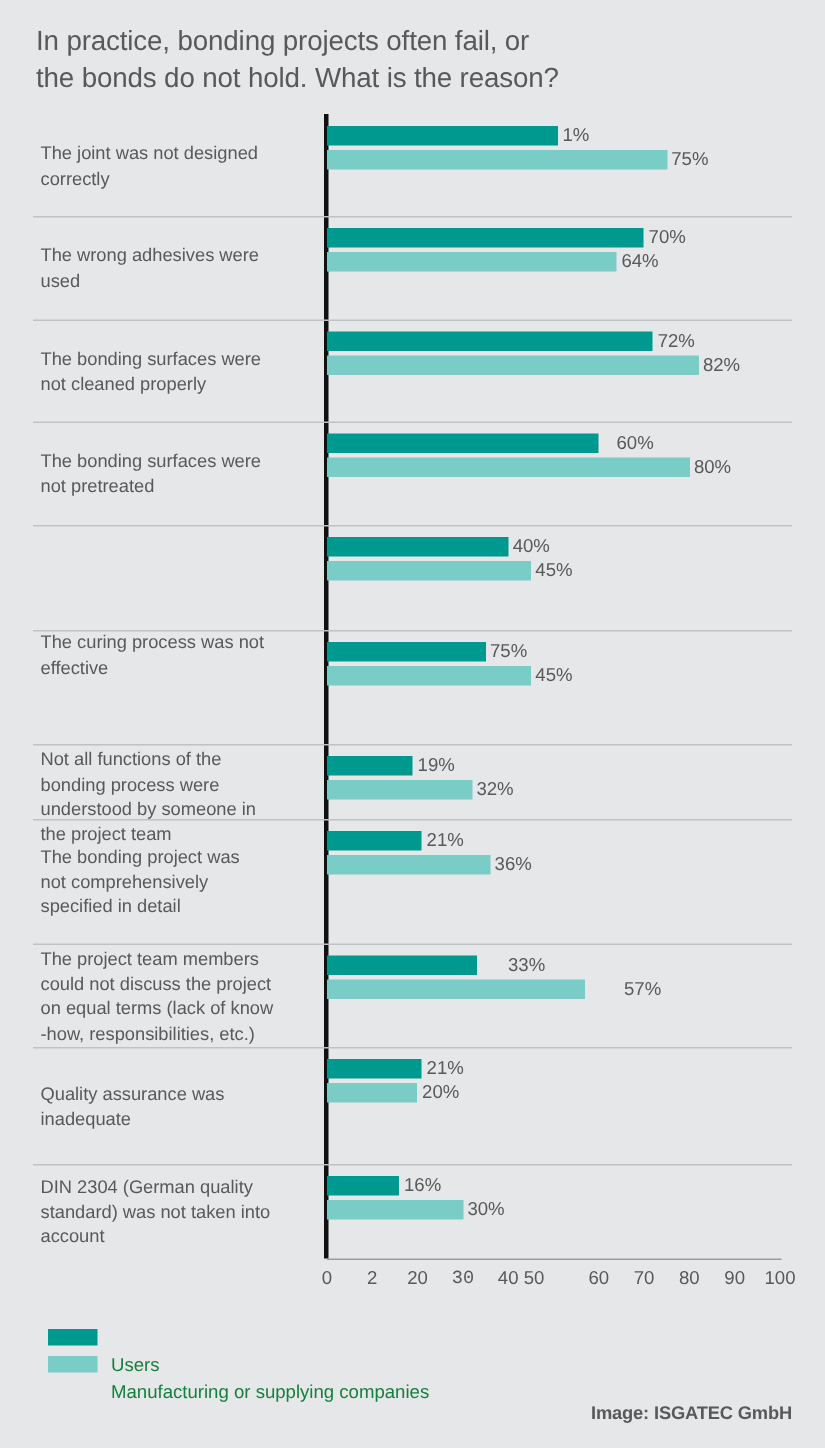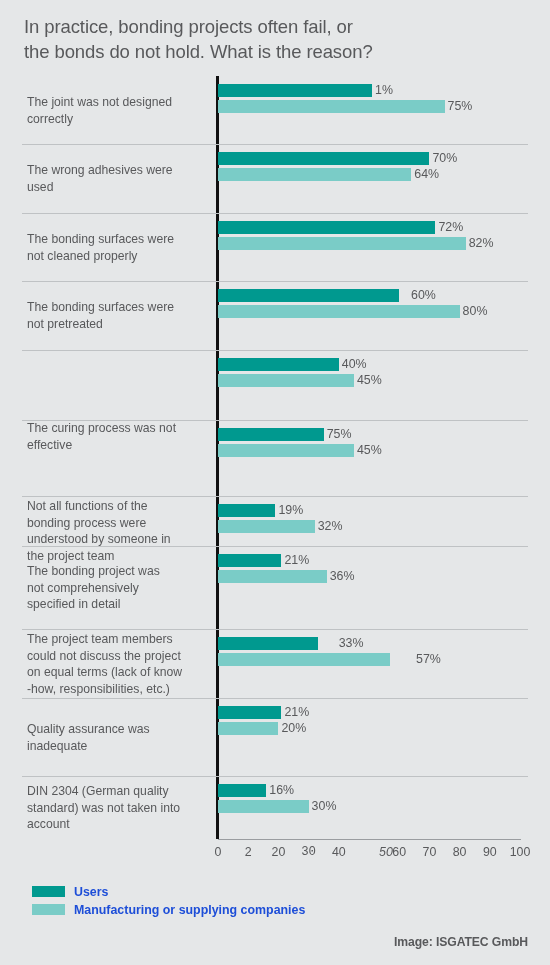--- a/index.html
+++ b/index.html
@@ -145,26 +145,25 @@
     left: 0;
     top: 1px;
     width: 33px;
     height: 11px;
   }
   .legend-swatch.users { background: #00998f; }
   .legend-swatch.mfg   { background: #7accc7; }
   .legend-label {
     position: absolute;
     left: 42px;
-    top: 0;
+    top: 18px;
     font-size: 12.4px;
     line-height: 14px;
-    color: #1d4ed8;
+    color: #15803d;
     white-space: nowrap;
-    font-weight: bold;
   }
 
   
   #credit {
     position: absolute;
     right: 22px;
     top: 935px;
     font-size: 12.2px;
     color: #58595b;
     font-weight: 700;
@@ -310,21 +309,21 @@
   </div>
 
   <div id="xaxis">
     <div id="xaxis-line"></div>
     <div id="xticks-container">
         <div class="xtick" style="left: 218px;">0</div>
         <div class="xtick" style="left: 248.2px;">2</div>
         <div class="xtick" style="left: 278.4px;">20</div>
         <div class="xtick" style="left: 308.6px; font-family: Liberation Mono, monospace;">30</div>
         <div class="xtick" style="left: 338.8px;">40</div>
-        <div class="xtick" style="left: 386px; font-style: italic;">50</div>
+        <div class="xtick" style="left: 356px;">50</div>
         <div class="xtick" style="left: 399.2px;">60</div>
         <div class="xtick" style="left: 429.4px;">70</div>
         <div class="xtick" style="left: 459.6px;">80</div>
         <div class="xtick" style="left: 489.8px;">90</div>
         <div class="xtick" style="left: 520px;">100</div>
       </div>
   </div>
 
   <div id="legend">
       <div class="legend-row">

